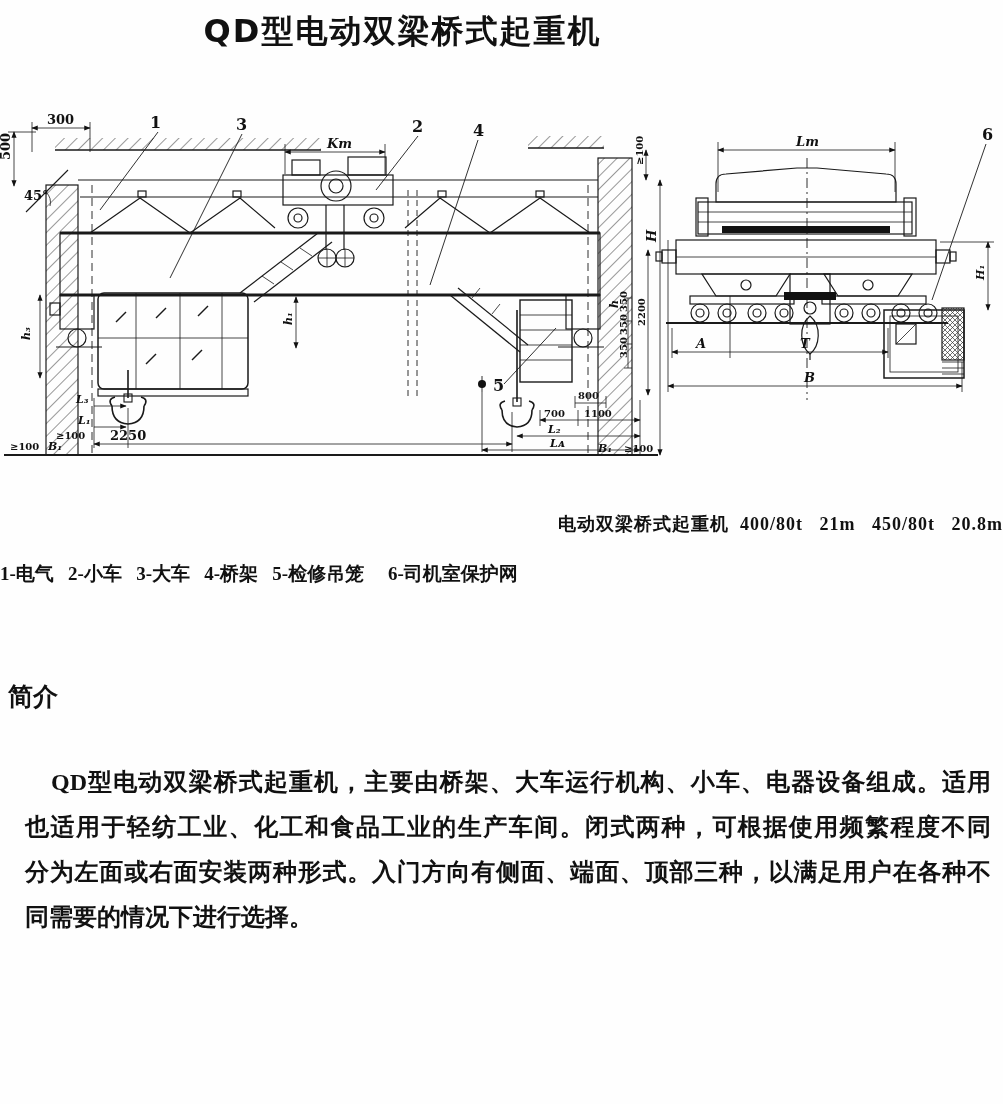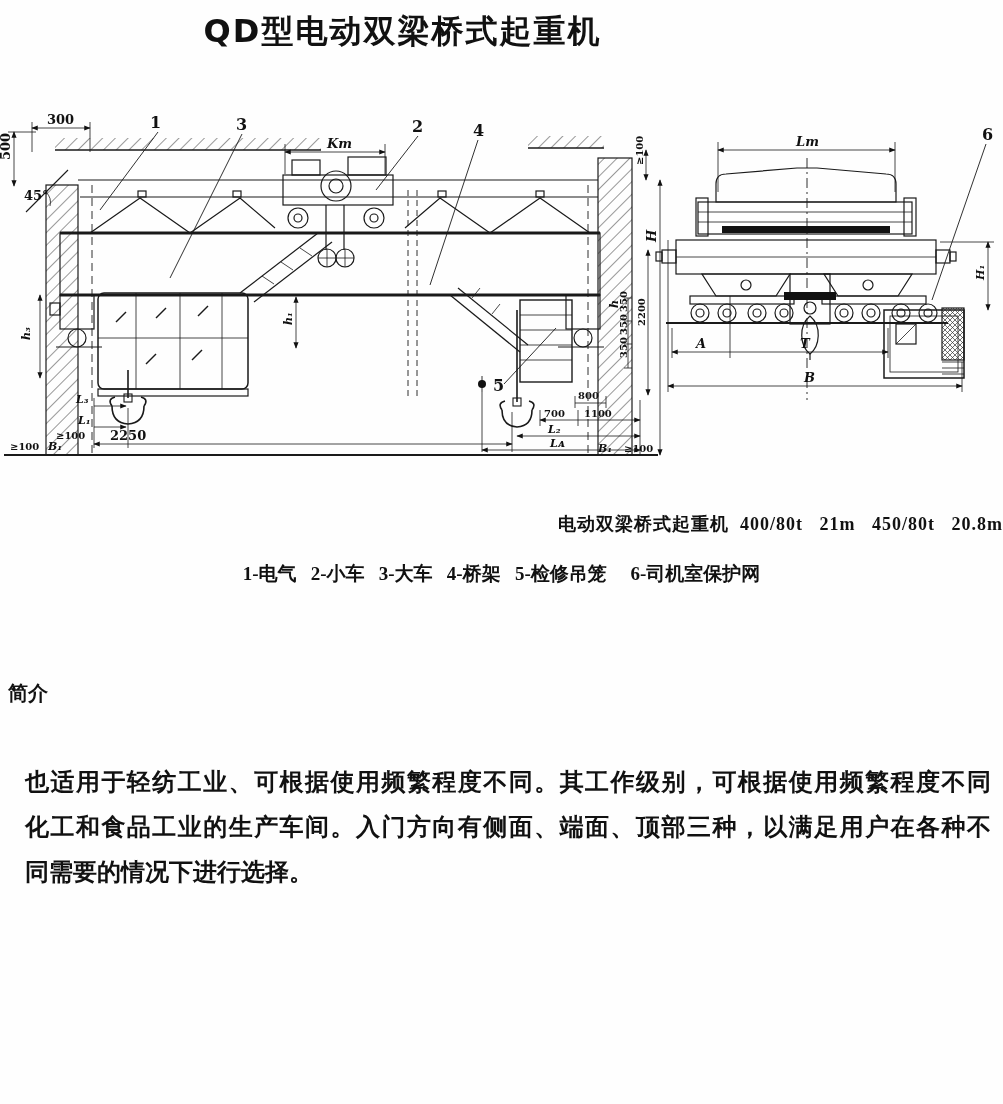--- a/index.html
+++ b/index.html
@@ -17,25 +17,25 @@
   .dimnum{font-size:13px;font-weight:bold;}
   .dimnum-s{font-size:10px;font-weight:bold;}
   .dimlet{font-size:13px;font-style:italic;font-weight:bold;}
   .dimlet-s{font-size:11px;font-style:italic;font-weight:bold;}
   .callout{font-size:16px;font-weight:bold;}
   .fig-caption{
     position:absolute;top:512px;left:0;width:1003px;text-align:right;
     font-size:18px;font-weight:bold;white-space:pre;letter-spacing:1px;
   }
   .fig-legend{
-    position:absolute;top:561px;left:0;width:1003px;text-align:center;
+    position:absolute;top:561px;left:0;width:1003px;text-align:left;
     font-size:19px;font-weight:bold;white-space:pre;
   }
   .section-heading{
-    position:absolute;top:680px;left:8px;font-size:20px;font-weight:bold;
+    position:absolute;top:680px;left:8px;font-size:25px;font-weight:bold;
     font-family:"DejaVu Sans","Liberation Sans",sans-serif;
   }
   .intro-text{
     position:absolute;top:760px;left:25px;width:966px;
   }
   .bodyline{
     font-size:24px;font-weight:bold;line-height:45px;height:45px;
     text-align:justify;text-align-last:justify;white-space:normal;
   }
   .bodyline.lastline{text-align-last:left;}
@@ -343,18 +343,19 @@
     </g>
   </svg>
   </div>
 
   <div class="fig-caption">电动双梁桥式起重机  400/80t   21m   450/80t   20.8m</div>
   <div class="fig-legend">1-电气   2-小车   3-大车   4-桥架   5-检修吊笼     6-司机室保护网</div>
 
   <div class="section-heading">简介</div>
 
   <div class="intro-text">
-      <div class="bodyline">也适用于轻纺工业、可根据使用频繁程度不同。其工作级别，可根据使用频繁程度不同</div>
-      <div class="bodyline">化工和食品工业的生产车间。入门方向有侧面、端面、顶部三种，以满足用户在各种不</div>
+      <div class="bodyline indent">QD型电动双梁桥式起重机，主要由桥架、大车运行机构、小车、电器设备组成。适用</div>
+      <div class="bodyline">也适用于轻纺工业、化工和食品工业的生产车间。闭式两种，可根据使用频繁程度不同</div>
+      <div class="bodyline">分为左面或右面安装两种形式。入门方向有侧面、端面、顶部三种，以满足用户在各种不</div>
       <div class="bodyline lastline">同需要的情况下进行选择。</div>
     </div>
 
 </div>
 
 </body></html>

